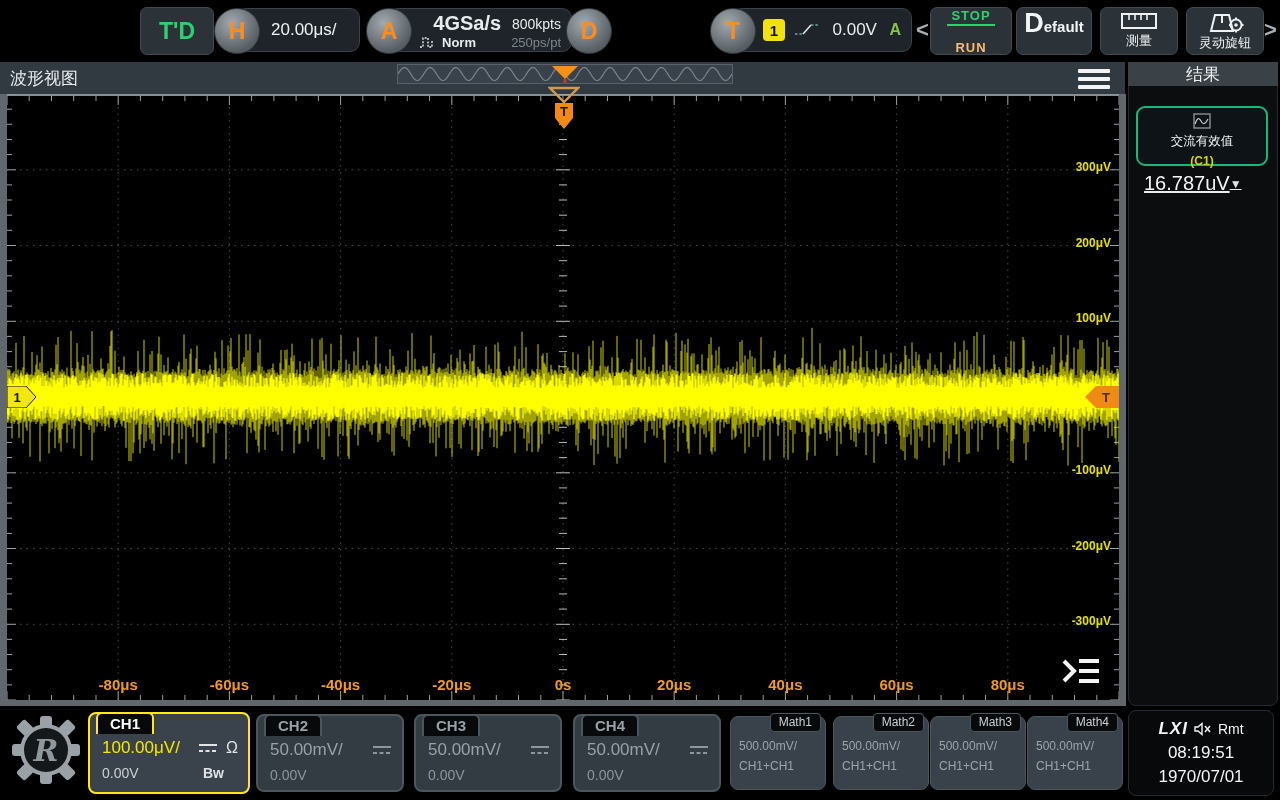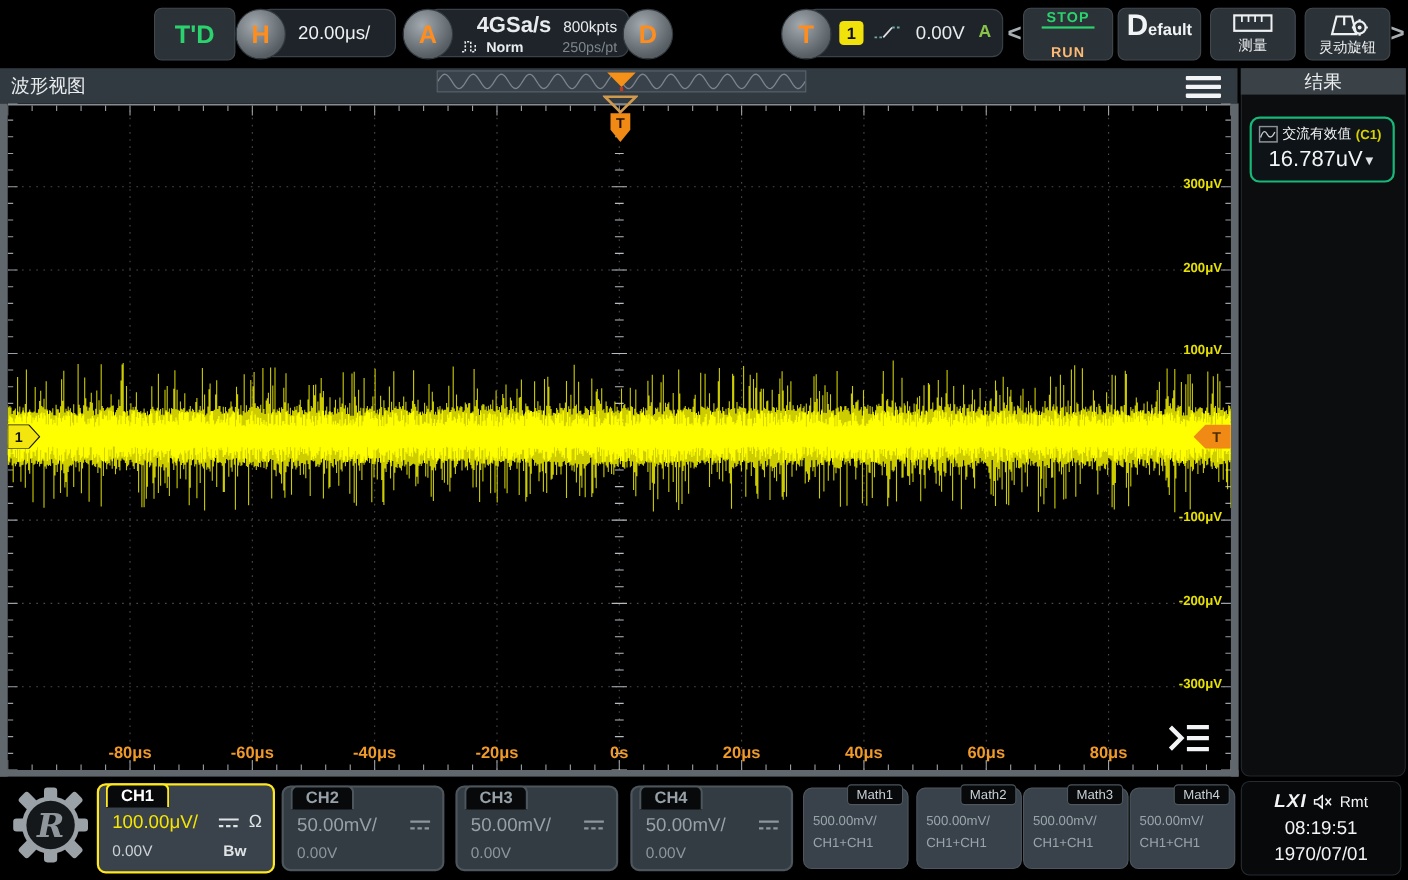--- a/index.html
+++ b/index.html
@@ -62,24 +62,24 @@
   #grid-menu{left:1054px;top:562px;cursor:pointer;}
   #trig-flag{left:548px;top:86px;z-index:6;}
 
   
   #res-panel{left:1128px;top:62px;width:150px;height:644px;background:#0b0d0f;
              border:1px solid #23292e;border-radius:0 0 8px 8px;box-sizing:border-box;}
   #res-header{left:1128px;top:62px;width:150px;height:24px;background:#3a4248;
               display:flex;align-items:center;justify-content:center;font-size:17px;color:#eef1f3;}
   #meas-card{left:1136px;top:106px;width:132px;height:60px;background:#0d1317;
              border:2px solid #17b878;border-radius:9px;box-sizing:border-box;padding:5px 6px;cursor:pointer;}
-  #meas-card .row1{display:flex;align-items:center;gap:4px;}
+  #meas-card .row1{display:flex;align-items:center;gap:4px;flex-direction:column;}
   #meas-card .mname{font-size:12.5px;color:#f0f3f4;white-space:nowrap;}
   #meas-card .msrc{font-size:12px;font-weight:bold;color:#d8d200;}
-  #meas-card .row2{display:flex;align-items:center;justify-content:center;margin-top:4px;}
+  #meas-card .row2{display:flex;align-items:center;justify-content:flex-start;margin-top:4px;text-decoration:underline;}
   #meas-card .mval{font-size:20px;color:#f2f5f6;}
   #meas-card .marrow{font-size:12px;color:#dfe3e5;}
   .ch-card{position:absolute;top:714px;width:148px;height:78px;background:#333c43;
            border:2px solid #4c565c;border-radius:8px;box-sizing:border-box;cursor:pointer;}
   .ch-card.active{background:#3a434b;border-color:#ffe81e;width:162px;top:712px;height:82px;}
   .ch-tab{position:absolute;left:6px;top:-2px;padding:1px 12px 2px;background:#07090b;
           border-radius:6px 6px 0 0;font-size:15px;font-weight:bold;color:#97a1a7;
           border:2px solid #4c565c;border-bottom:none;}
   .ch-card.active .ch-tab{color:#fff;border-color:#ffe81e;}
   .ch-body{padding:24px 10px 0 12px;}

